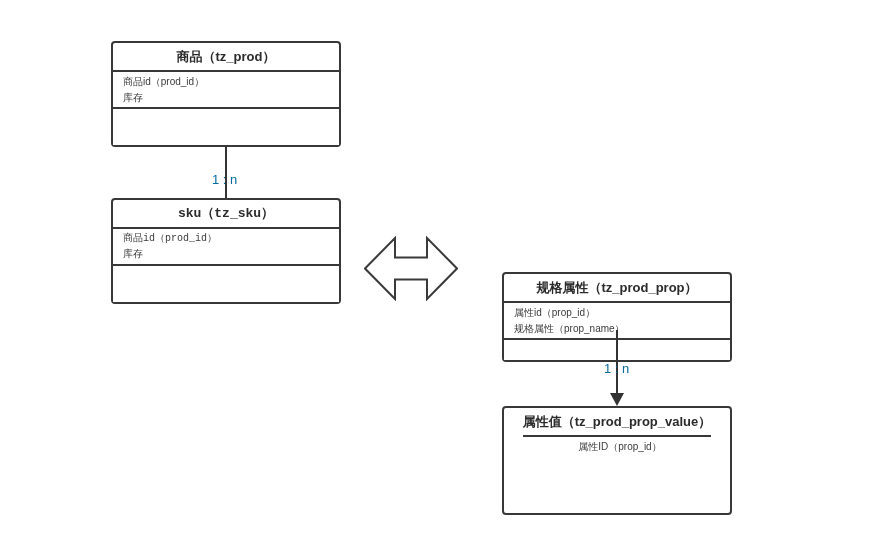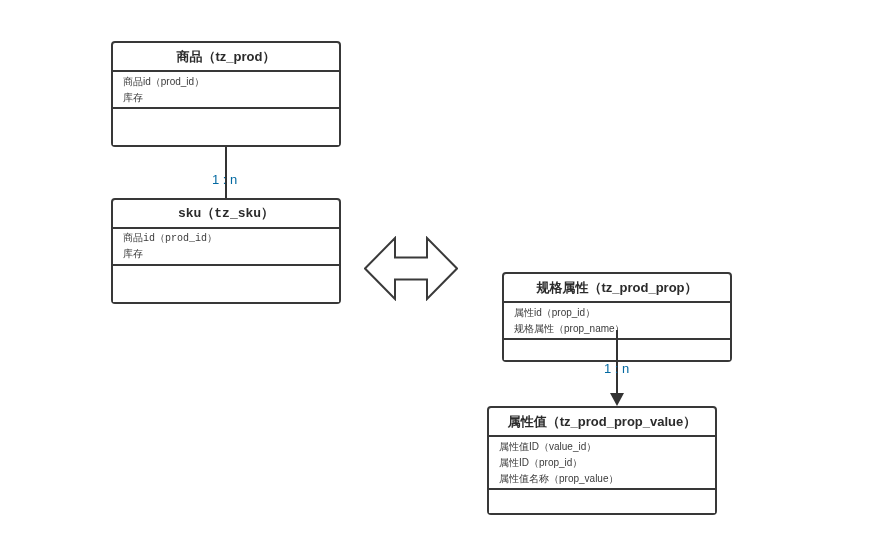--- a/index.html
+++ b/index.html
@@ -51,21 +51,21 @@
   }
   .entity-footer {
     flex: 1 1 auto;
     border-top: 2px solid #383838;
     background: #ffffff;
   }
 
   #e-prod    { left: 111px; top: 41px;  height: 106px; }
   #e-sku     { left: 111px; top: 198px; height: 106px; font-family: Liberation Mono, monospace; }
   #e-prop    { left: 502px; top: 240px; height: 90px; margin-top: 32px;  }
-  #e-propval { left: 487px; top: 406px; height: 109px; }
+  #e-propval { left: 502px; top: 406px; height: 109px; align-items: center; }
 
   
   .conn-line {
     position: absolute;
     width: 2px;
     background: #333333;
   }
   .conn-head {
     position: absolute;
     width: 0;
@@ -137,20 +137,18 @@
     <div class="entity-footer"></div>
   </div>
 
   <div class="conn-line" id="conn2-line"></div>
   <div class="conn-head" id="conn2-head"></div>
   <span class="conn-label" id="conn2-label">1 : n</span>
 
   <div class="entity" id="e-propval">
     <div class="entity-title">属性值（tz_prod_prop_value）</div>
     <div class="entity-fields">
-      <div class="entity-field">属性值ID（value_id）</div>
       <div class="entity-field">属性ID（prop_id）</div>
-      <div class="entity-field">属性值名称（prop_value）</div>
     </div>
     <div class="entity-footer"></div>
   </div>
 
 </div>
 
 </body></html>

